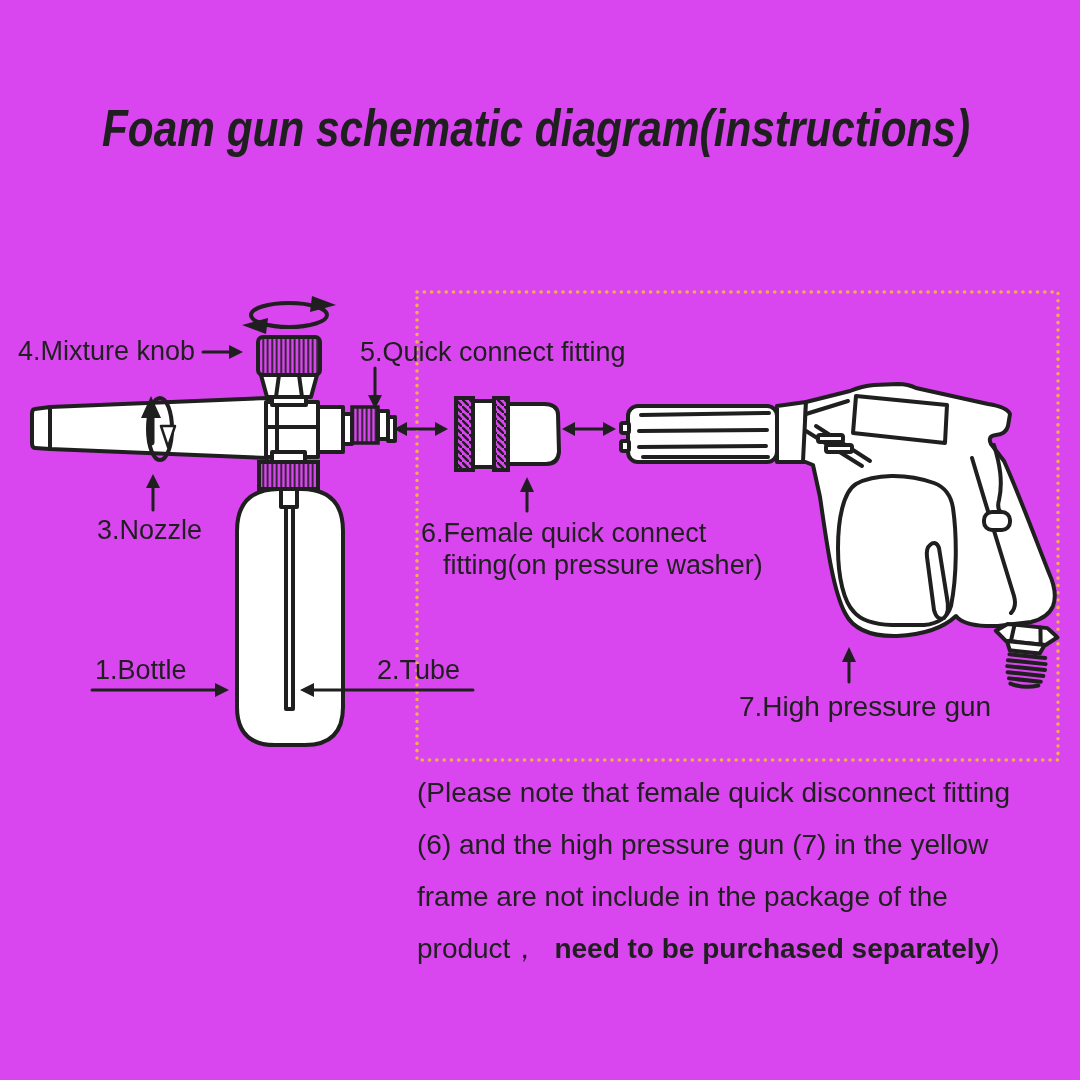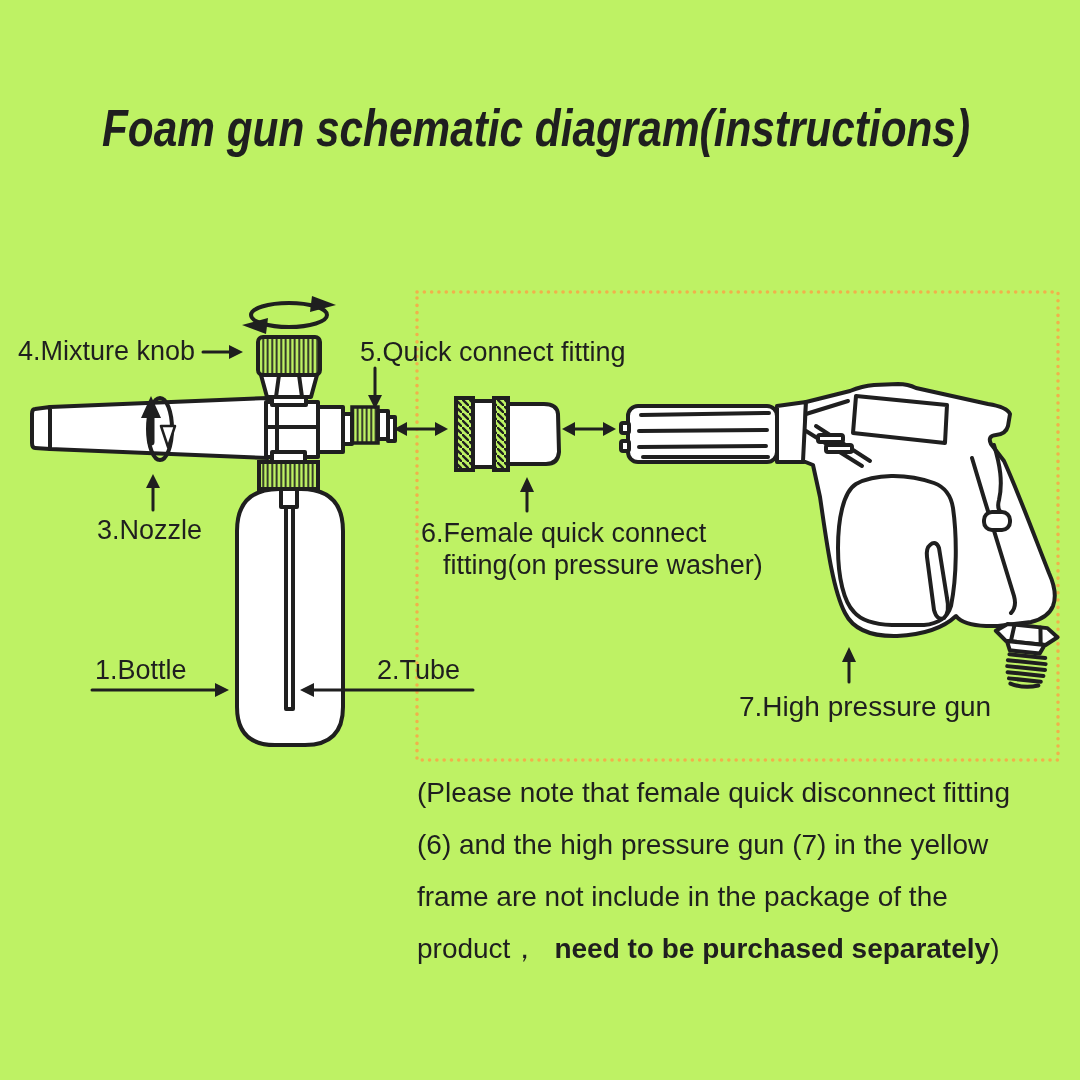--- a/index.html
+++ b/index.html
@@ -1,16 +1,16 @@
 <!DOCTYPE html>
 <html><head>
 <meta charset="utf-8">
 <style>
   html,body{margin:0;padding:0;background:#ffffff;}
-  .page{position:relative;width:1080px;height:1080px;background:#bef264;overflow:hidden;}
+  .page{position:relative;width:1080px;height:1080px;background:#d946ef;overflow:hidden;}
   svg{display:block;}
   text{font-family:"Liberation Sans",sans-serif;fill:#1f1f1f;}
   .title{font-size:52px;font-weight:bold;font-style:italic;}
   .lbl{font-size:27px;}
   .lbl2{font-size:28px;}
   .note{font-size:28px;}
   .note-b{font-weight:bold;}
   .ln{fill:#ffffff;stroke:#1f1f1f;stroke-width:4;stroke-linejoin:round;stroke-linecap:round;}
   .ln2{fill:none;stroke:#1f1f1f;stroke-width:4;stroke-linejoin:round;stroke-linecap:round;}
   .thin{fill:none;stroke:#1f1f1f;stroke-width:3;stroke-linecap:round;}

